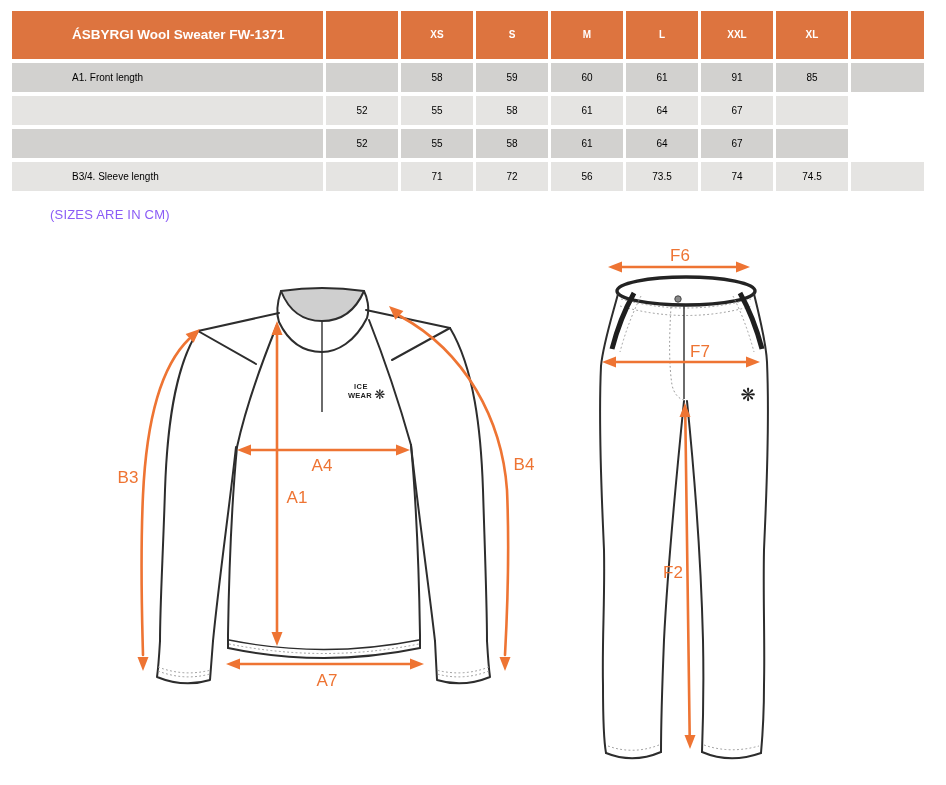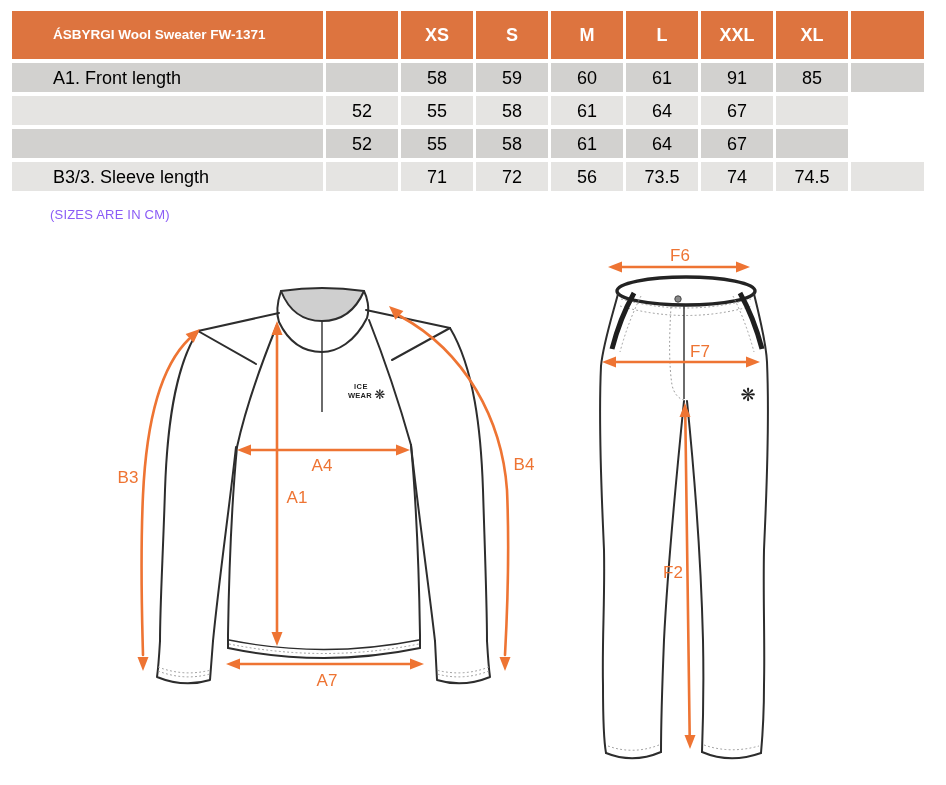--- a/index.html
+++ b/index.html
@@ -3,22 +3,22 @@
 <meta charset="utf-8">
 <style>
   html,body{margin:0;padding:0;background:#fff;}
   .page{position:relative;width:946px;height:785px;background:#fff;overflow:hidden;
         font-family:"Liberation Sans",sans-serif;color:#000;}
   
   .size-table{position:absolute;left:12px;top:11px;display:flex;flex-direction:column;gap:4px;}
   .t-row{display:grid;grid-template-columns:311px 72px repeat(6,72px) 73px;column-gap:3px;}
   .t-row.head{height:48px;}
   .t-row.body{height:29px;}
-  .cell{display:flex;align-items:center;justify-content:center;font-size:18px;line-height:1;}
-  .cell.label{justify-content:flex-start;padding-left:41px;box-sizing:border-box;}
+  .cell{display:flex;align-items:center;justify-content:center;font-size:10px;line-height:1;}
+  .cell.label{justify-content:flex-start;padding-left:60px;box-sizing:border-box;}
   .head .cell{background:#DD743F;color:#fff;font-weight:bold;}
   .head .cell.label{font-size:13.5px;}
   .body.alt-dark .cell{background:#D2D1CF;}
   .body.alt-light .cell{background:#E5E4E2;}
   
   .sizes-note{position:absolute;left:50px;top:207px;font-size:13px;color:#8b5cf6;letter-spacing:.2px;}
   
   .diagram{position:absolute;left:0;top:236px;}
   .garment{stroke:#2d2d2d;stroke-width:2;fill:none;stroke-linecap:round;stroke-linejoin:round;}
   .thin{stroke:#2d2d2d;stroke-width:1.4;fill:none;}
@@ -75,21 +75,21 @@
       <div class="cell">52</div>
       <div class="cell">55</div>
       <div class="cell">58</div>
       <div class="cell">61</div>
       <div class="cell">64</div>
       <div class="cell">67</div>
       <div class="cell"></div>
     </div>
 
     <div class="t-row body alt-light">
-      <div class="cell label">B3/3. Sleeve length</div>
+      <div class="cell label">B3/4. Sleeve length</div>
       <div class="cell"></div>
       <div class="cell">71</div>
       <div class="cell">72</div>
       <div class="cell">56</div>
       <div class="cell">73.5</div>
       <div class="cell">74</div>
       <div class="cell">74.5</div>
       <div class="cell"></div>
     </div>
   </div>

